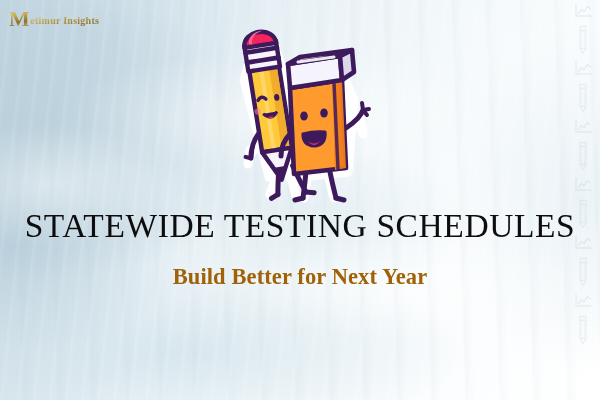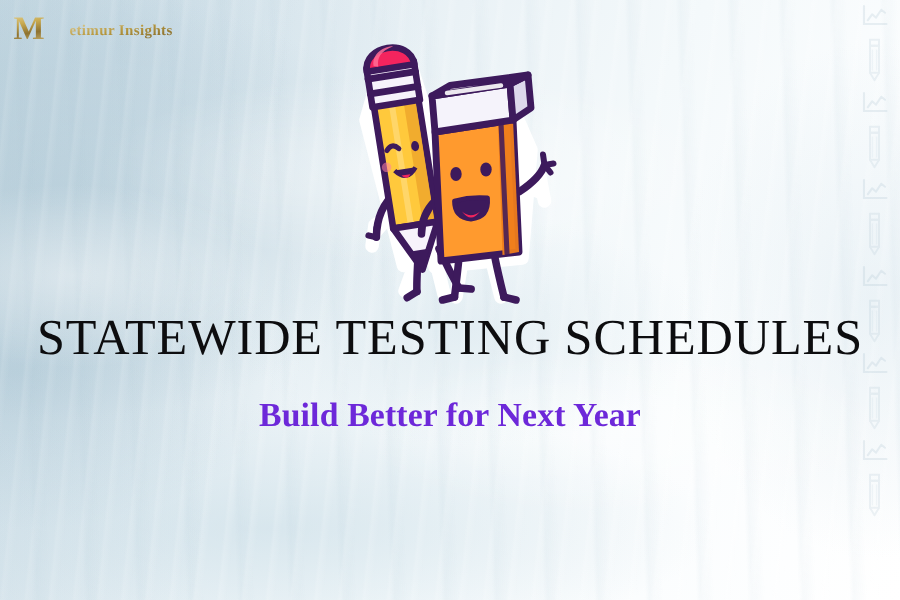--- a/index.html
+++ b/index.html
@@ -97,21 +97,21 @@
     color: transparent;
     -webkit-text-fill-color: transparent;
     padding-right: 1px;
   }
   .logo-word {
     font-family: "Liberation Serif", serif;
     font-size: 10px;
     font-weight: 600;
     letter-spacing: 0.25px;
     line-height: 1;
-    margin-left: 16px;
+    margin-left: 0px;
     margin-top: 3px;
     background: linear-gradient(170deg, #ddcb92 0%, #b8993f 45%, #7d6429 100%);
     -webkit-background-clip: text;
     background-clip: text;
     color: transparent;
     -webkit-text-fill-color: transparent;
     white-space: nowrap;
   }
 
   
@@ -166,21 +166,21 @@
     color: #0d0d0f;
     margin: 0;
     white-space: nowrap;
   }
   .subtitle {
     font-family: "Liberation Serif", serif;
     font-weight: 700;
     font-size: 22.5px;
     line-height: 1.1;
     letter-spacing: 0.1px;
-    color: #6d28d9;
+    color: #a16207;
     margin: 22px 0 0 0;
     white-space: nowrap;
   }
 </style>
 </head>
 <body>
 
 <div class="banner">
 
   <div class="bg-base"></div>

